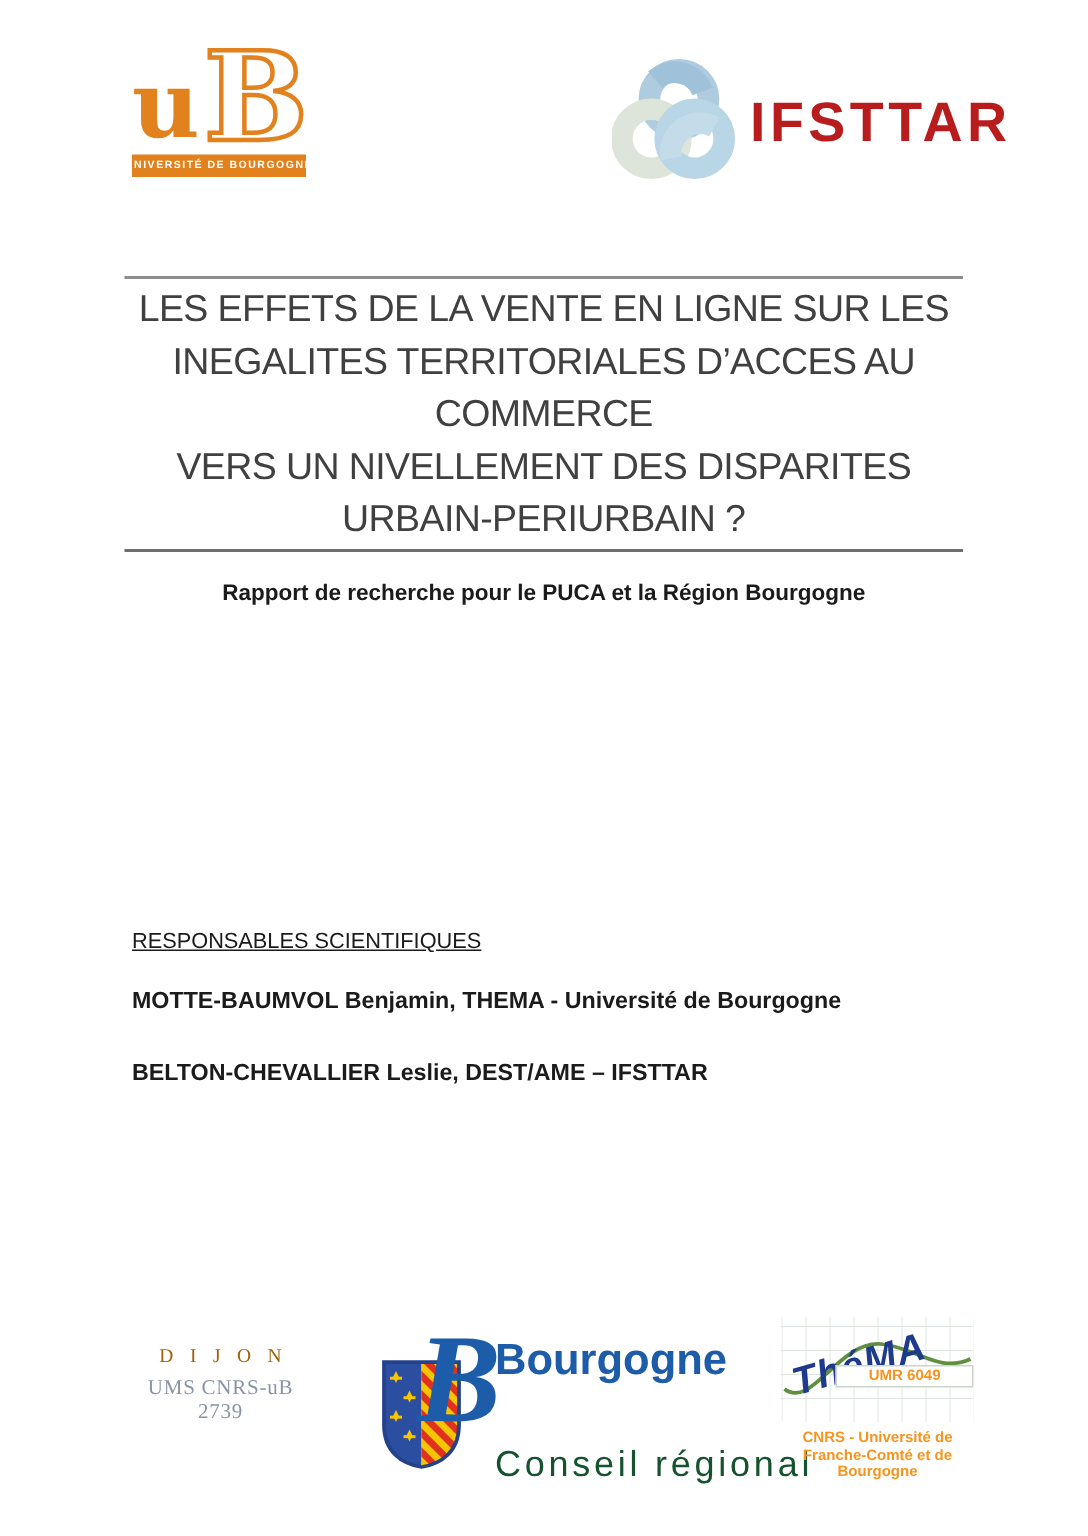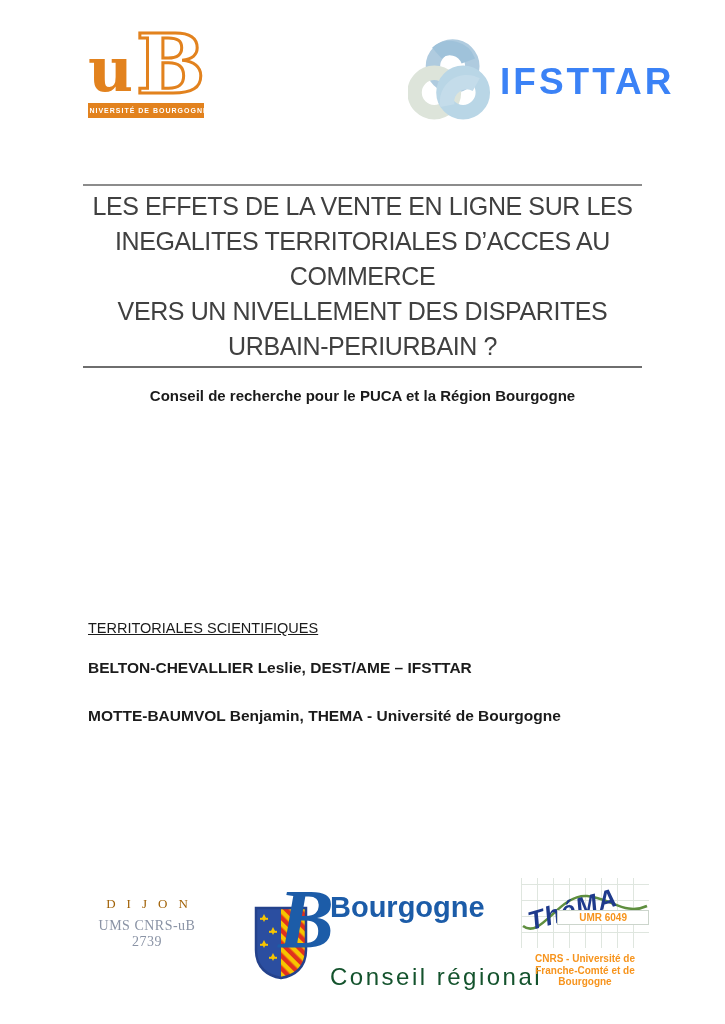--- a/index.html
+++ b/index.html
@@ -13,21 +13,21 @@
   .ub-banner{
     position:absolute;left:0;top:60px;width:116px;height:15px;background:#E2821E;
     color:#ffffff;font-size:7px;font-weight:bold;letter-spacing:1px;
     display:flex;align-items:center;justify-content:center;white-space:nowrap;
   }
   .ub-letters{position:absolute;left:0;top:-18px;width:116px;height:80px;}
 
   .ifsttar-logo{position:absolute;left:408px;top:36px;width:245px;height:92px;display:flex;align-items:center;}
   .ifsttar-knot{width:84px;height:90px;flex:0 0 auto;}
   .ifsttar-word{
-    color:#3b82f6;font-size:37px;font-weight:bold;letter-spacing:3px;margin-left:8px;
+    color:#b91c1c;font-size:37px;font-weight:bold;letter-spacing:3px;margin-left:8px;
     font-family:"Liberation Sans", sans-serif;
   }
 
   
   .title-block{
     position:absolute;left:83px;top:184px;width:559px;
     border-top:2px solid #8c8c8c;border-bottom:2px solid #6e6e6e;
     padding:3px 0 2px 0;
   }
   .main-title{
@@ -110,26 +110,26 @@
     <div class="ifsttar-word">IFSTTAR</div>
   </div>
 
   <div class="title-block">
     <h1 class="main-title">LES EFFETS DE LA VENTE EN LIGNE SUR LES
 INEGALITES TERRITORIALES D’ACCES AU
 COMMERCE
 VERS UN NIVELLEMENT DES DISPARITES
 URBAIN-PERIURBAIN ?</h1>
   </div>
-  <div class="subtitle">Conseil de recherche pour le PUCA et la Région Bourgogne</div>
+  <div class="subtitle">Rapport de recherche pour le PUCA et la Région Bourgogne</div>
 
   <div class="resp">
-    <p class="resp-heading">TERRITORIALES SCIENTIFIQUES</p>
+    <p class="resp-heading">RESPONSABLES SCIENTIFIQUES</p>
+    <p class="resp-entry">MOTTE-BAUMVOL Benjamin, THEMA - Université de Bourgogne</p>
     <p class="resp-entry">BELTON-CHEVALLIER Leslie, DEST/AME – IFSTTAR</p>
-    <p class="resp-entry">MOTTE-BAUMVOL Benjamin, THEMA - Université de Bourgogne</p>
   </div>
 
   <div class="msh-logo">
     <div class="msh-city">DIJON</div>
     <div class="msh-unit">UMS CNRS-uB 2739</div>
   </div>
 
   <div class="bourgogne-logo">
     <div class="bg-shield-wrap">
       <svg class="bg-shield" width="54" height="74" viewBox="0 0 54 74">

